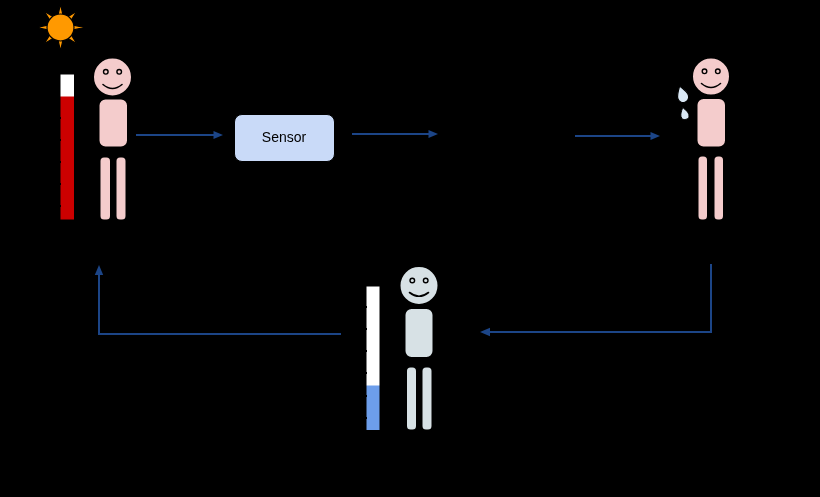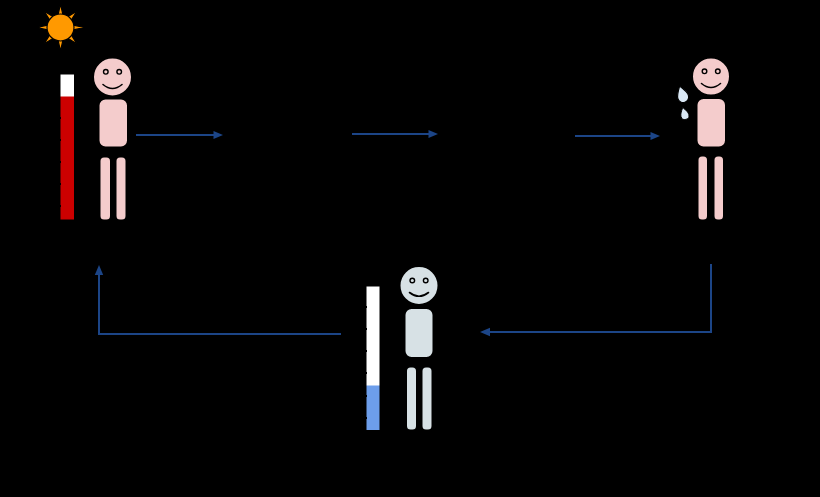--- a/index.html
+++ b/index.html
@@ -123,15 +123,18 @@
       <rect class="fill-person-cool ol-2" x="406" y="366.5" width="11" height="64" rx="4.5"></rect>
       <rect class="fill-person-cool ol-2" x="421.5" y="366.5" width="11" height="64" rx="4.5"></rect>
     </g>
 
     <g>
       <polyline class="arrow-line" points="341,334 99,334 99,274"></polyline>
       <polygon class="arrow-head" points="99,265 94.8,275 103.2,275"></polygon>
     </g>
   </svg>
 
+  <div class="process-box" style="left:233.5px; top:114px; width:101px; height:48px;">
+    <span class="lbl">Sensor</span>
+  </div>
 
 
 </div>
 
 </body></html>

